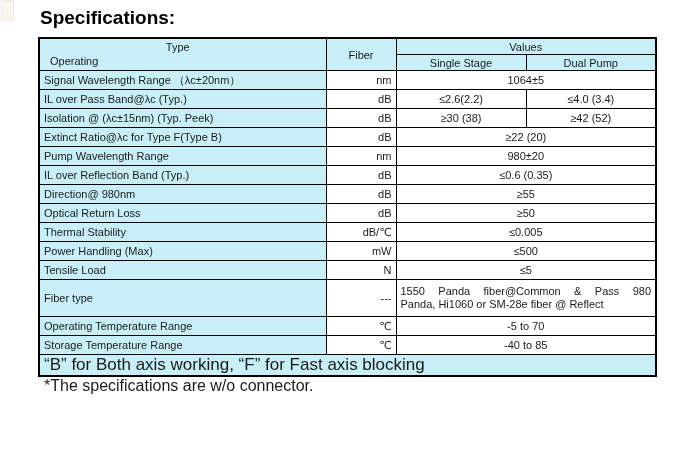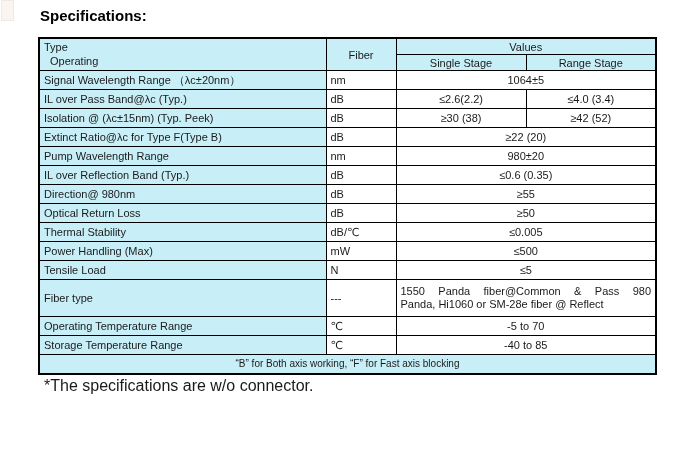--- a/index.html
+++ b/index.html
@@ -13,21 +13,21 @@
     width:677px;height:452px;position:relative;overflow:hidden;
     font-family:"Liberation Sans","DejaVu Sans",sans-serif;
     color:var(--text);
   }
   .corner-artifact{
     position:absolute;left:1px;top:0;width:13px;height:21px;
     background:#fbf5f2;border:1px solid #f2e8e4;
   }
   .title{
     position:absolute;left:40px;top:7px;
-    font-size:15px;font-weight:bold;color:#000;
+    font-size:19px;font-weight:bold;color:#000;
   }
   table.spec{
     position:absolute;left:38px;top:37px;
     width:617px;border-collapse:collapse;
     border:2px solid var(--border);
     font-size:11px;color:var(--text);
     table-layout:fixed;
   }
   table.spec td{
     border:1px solid var(--border);
@@ -38,30 +38,30 @@
   }
   col.c-param{width:287px;}
   col.c-units{width:70px;}
   col.c-single{width:130px;}
   col.c-dual{width:130px;}
   tr.r{height:19px;}
   tr.rh1{height:16px;}
   tr.rh2{height:15px;}
   tr.rf{height:37px;}
   td.param{background:var(--cyan);text-align:left;padding-left:6px;}
-  td.units{text-align:left;background:#fff;}
+  td.units{text-align:right;background:#fff;}
   td.val{text-align:center;background:#fff;margin-left:24px;}
   td.hdr{text-align:center;background:var(--cyan);}
   td.param-hdr{background:var(--cyan);padding:0;}
-  .type-line{display:block;text-align:left;padding:1px 10px 0 0;line-height:14px;}
+  .type-line{display:block;text-align:center;padding:1px 10px 0 0;line-height:14px;}
   .param-line{display:block;text-align:left;padding:0 0 2px 6px;line-height:14px;}
   td.fiber-val{white-space:normal;padding:0 5px;line-height:13px;}
   .j1{display:block;text-align:justify;text-align-last:justify;}
   .j2{display:block;text-align:left;}
-  td.bf-note{background:var(--cyan);text-align:center;font-size:10px;}
+  td.bf-note{background:var(--cyan);font-size:17px;}
   .notes{
     position:absolute;left:44px;top:378px;width:640px;
     font-size:16px;line-height:16px;color:var(--text);
   }
   .note-line{display:block;}
 </style>
 </head>
 <body>
 
 <div class="corner-artifact"></div>
@@ -79,21 +79,21 @@
     <tr class="rh1">
       <td class="param-hdr" rowspan="2">
         <span class="type-line">Type</span>
         <span class="param-line">Operating</span>
       </td>
       <td class="hdr" rowspan="2">Fiber</td>
       <td class="hdr" colspan="2">Values</td>
     </tr>
     <tr class="rh2">
       <td class="hdr">Single Stage</td>
-      <td class="hdr">Range Stage</td>
+      <td class="hdr">Dual Pump</td>
     </tr>
 
     <tr class="r">
       <td class="param">Signal Wavelength Range （λc±20nm）</td>
       <td class="units">nm</td>
       <td class="val" colspan="2">1064±5</td>
     </tr>
     <tr class="r">
       <td class="param">IL over Pass Band@λc (Typ.)</td>
       <td class="units">dB</td>

